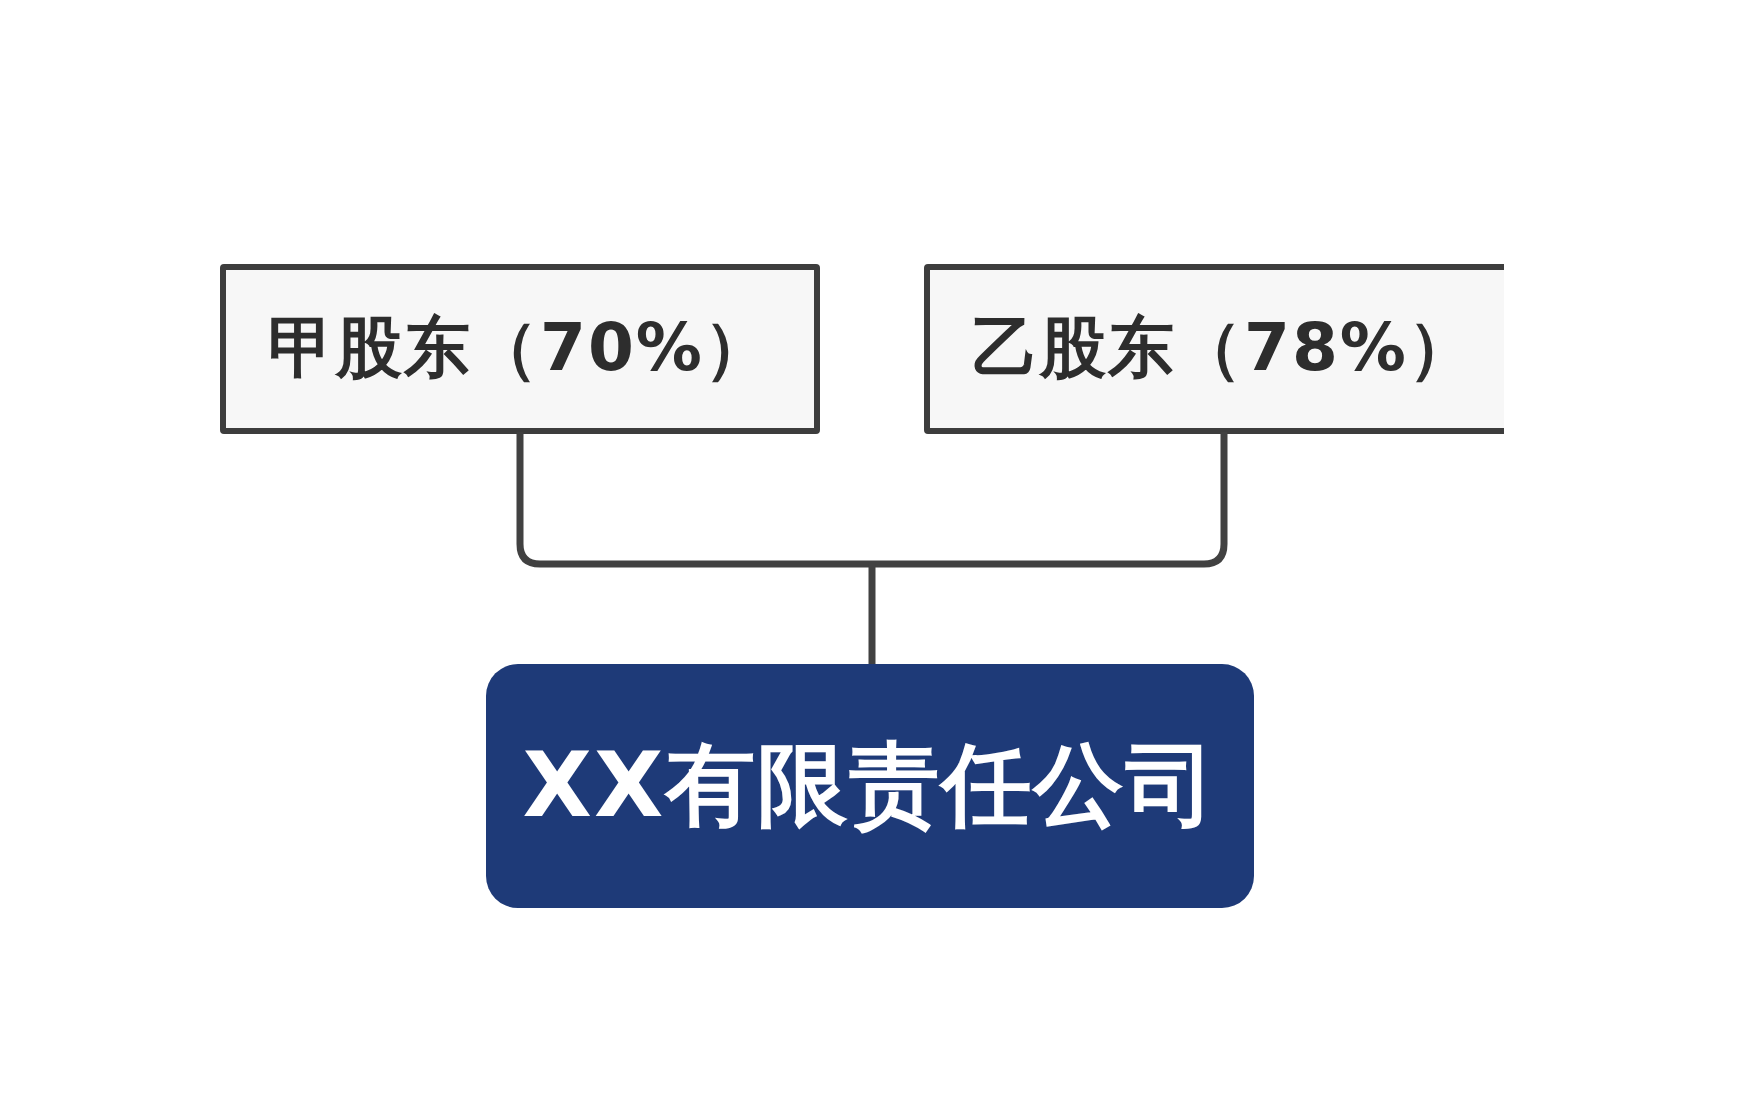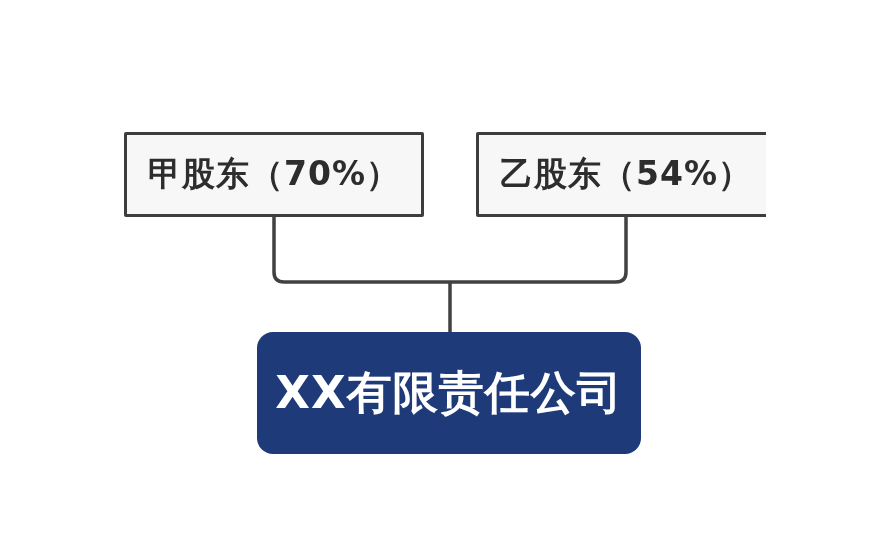--- a/index.html
+++ b/index.html
@@ -7,21 +7,20 @@
     padding: 0;
     background: #ffffff;
     font-family: "DejaVu Sans", "Liberation Sans", sans-serif;
   }
   .canvas {
     position: relative;
     width: 752px;
     height: 549px;
     background: #ffffff;
     overflow: hidden;
-    margin-left: 14px;
   }
   .shareholder-box {
     position: absolute;
     top: 132px;
     width: 300px;
     height: 85px;
     box-sizing: border-box;
     background: #f7f7f7;
     border: 3px solid #3d3d3d;
     border-radius: 2px;
@@ -82,21 +81,21 @@
 </head>
 <body>
 
 <div class="canvas">
 
   <div class="shareholder-box a">
     <span class="shareholder-label">甲股东（70%）</span>
   </div>
 
   <div class="shareholder-box b">
-    <span class="shareholder-label">乙股东（54%）</span>
+    <span class="shareholder-label">乙股东（78%）</span>
   </div>
 
   <svg class="connector-svg" viewBox="0 0 882 549" xmlns="http://www.w3.org/2000/svg">
     <path d="M 260 216 L 260 272 Q 260 282 270 282 L 602 282 Q 612 282 612 272 L 612 216" fill="none" stroke="#414141" stroke-width="3.5"></path>
     <path d="M 436 282 L 436 333" fill="none" stroke="#414141" stroke-width="3.5"></path>
   </svg>
 
   <div class="company-box">
     <span class="company-label">XX有限责任公司</span>
   </div>

